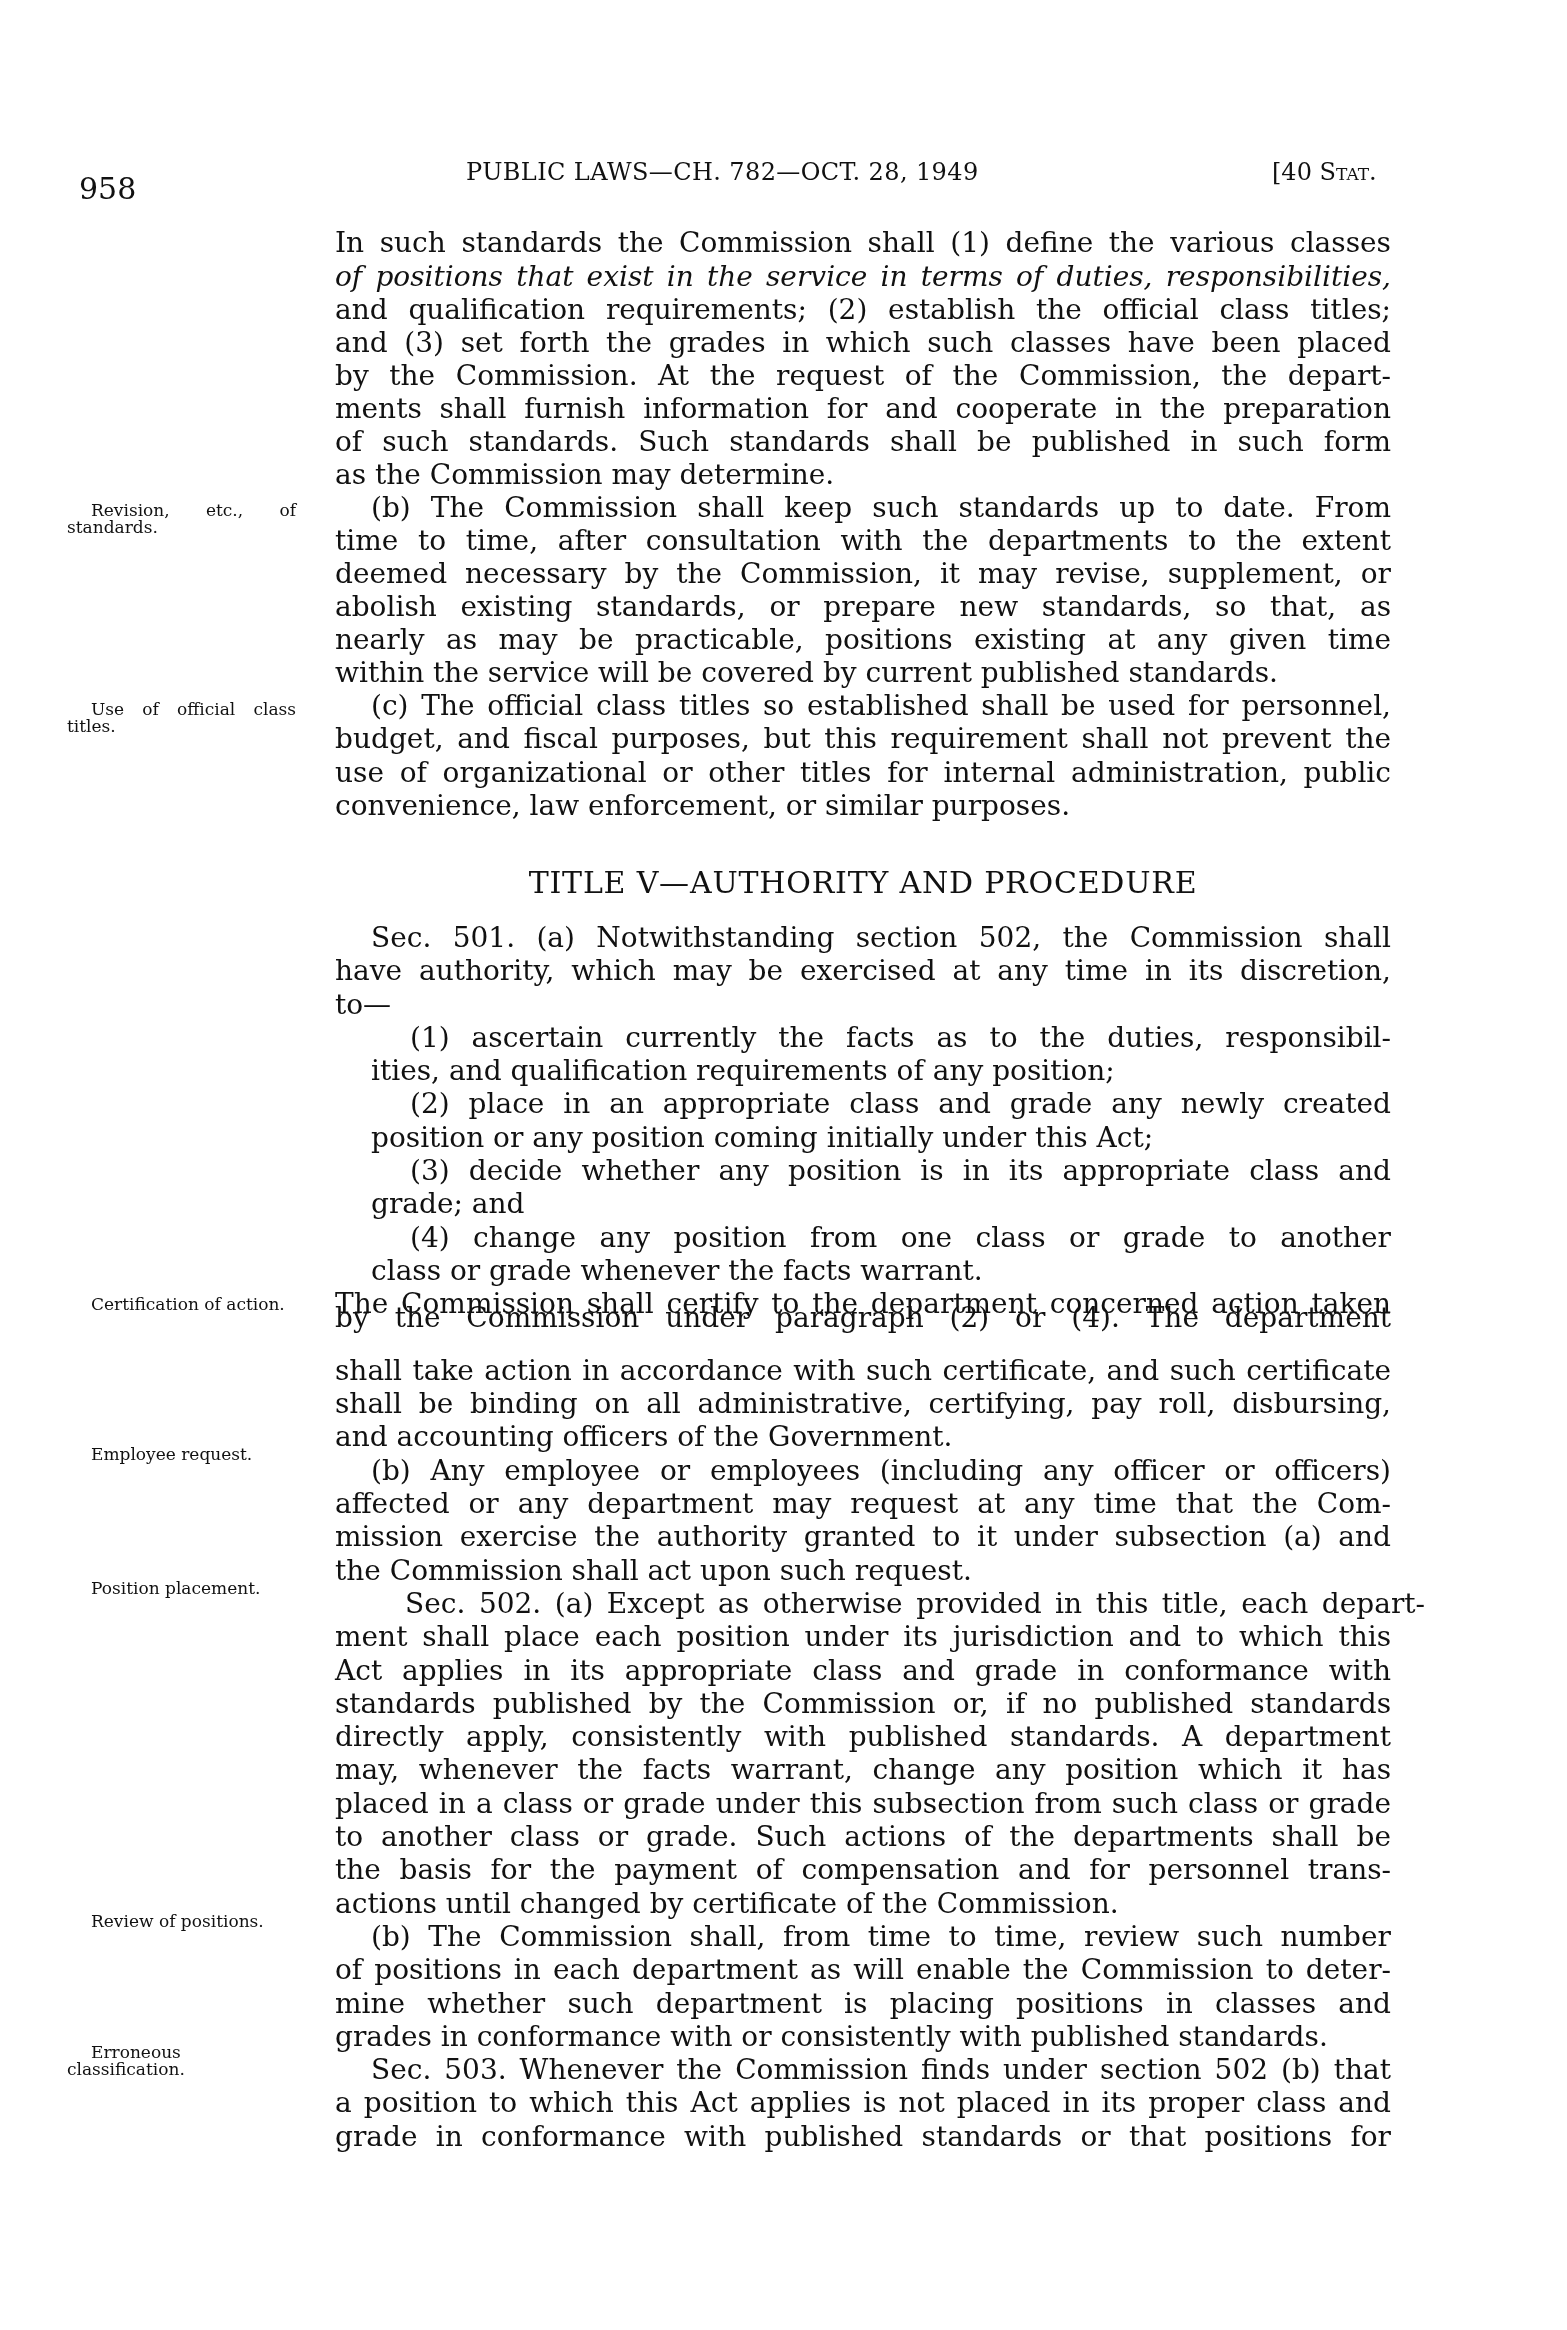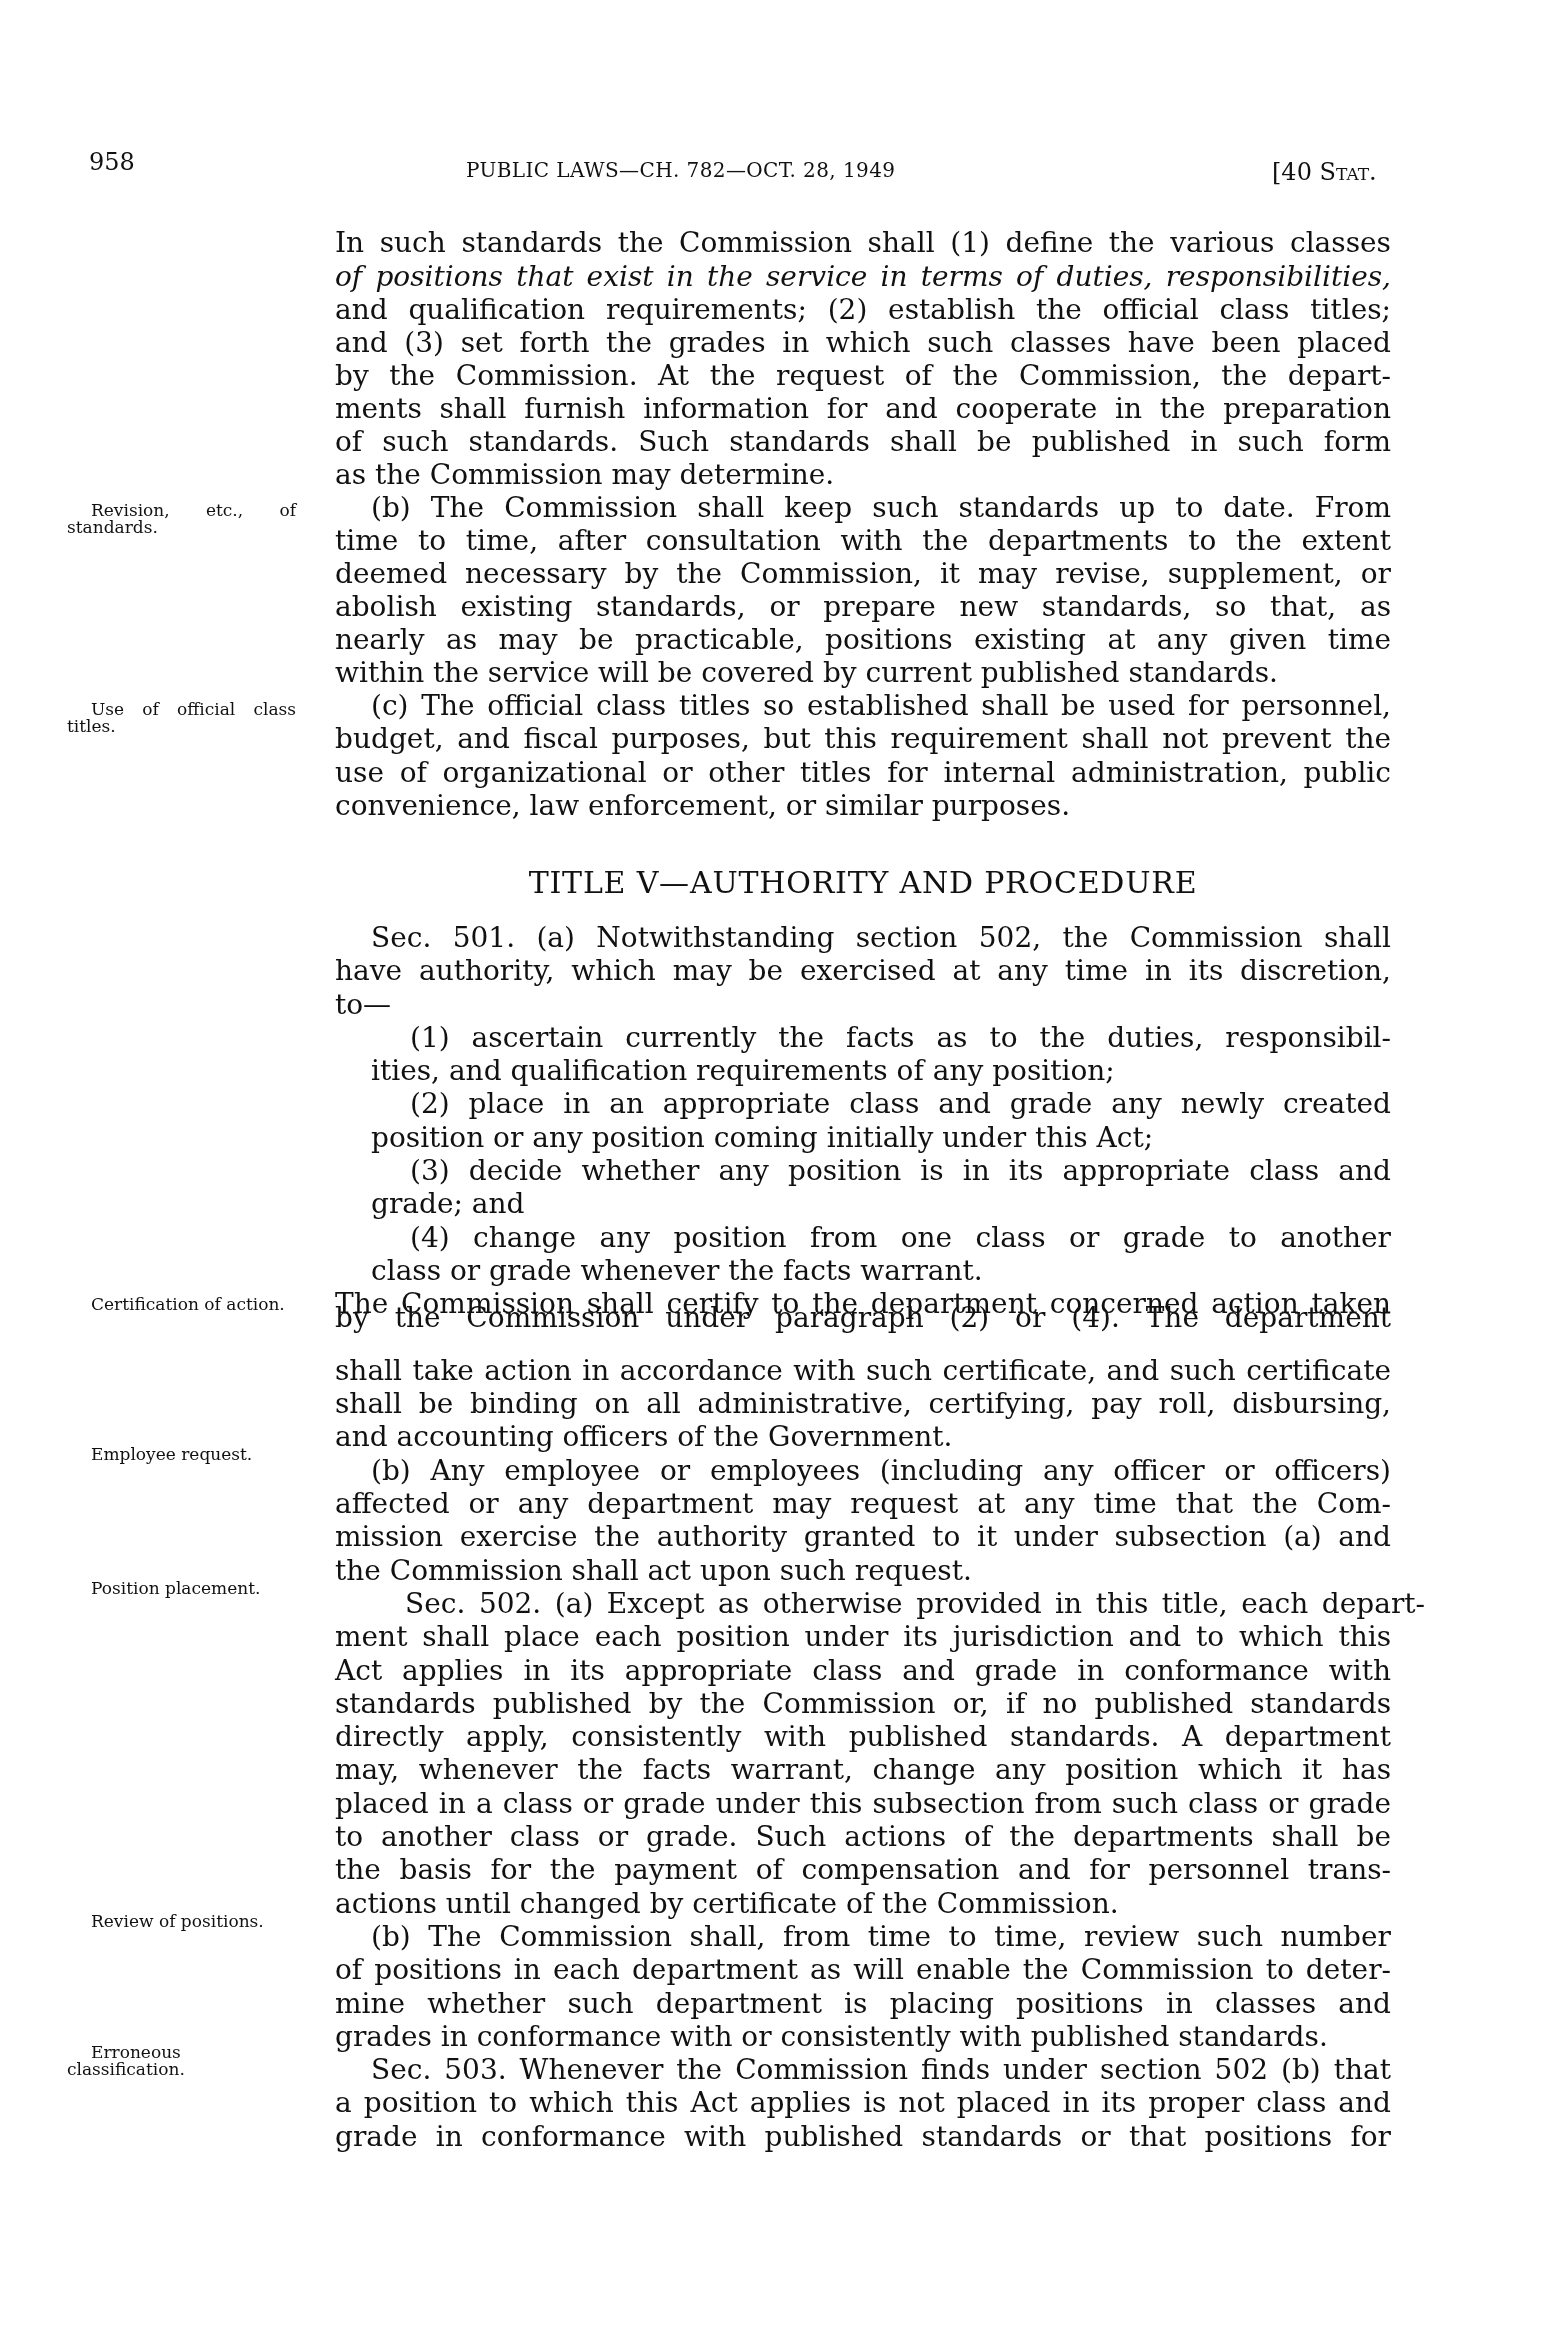--- a/index.html
+++ b/index.html
@@ -1,19 +1,19 @@
 <!DOCTYPE html>
 <html style="font-size:12.6px"><head>
 <meta charset="utf-8">
 <style>
   html, body { margin: 0; padding: 0; background: #ffffff; }
   body { width: 1567px; height: 2330px; position: relative; overflow: hidden; color: #111; font-family: "DejaVu Serif", "Liberation Serif", serif; }
   .abs { position: absolute; white-space: nowrap; }
-  .page-number { left: 79px; top: 148px; font-size: 24px; margin-left: 10px; }
-  .running-head { left: 466px; top: 158px; font-size: 20px; letter-spacing: 0.4px; }
+  .page-number { left: 79px; top: 171px; font-size: 30px; }
+  .running-head { left: 466px; top: 158px; font-size: 24px; letter-spacing: 0.4px; }
   .volume-ref { left: 1272px; top: 158px; font-size: 24px; }
   .sc { font-variant: small-caps; }
   .line { position: absolute; left: 335px; width: 1056px; font-size: 28px; line-height: 33px; height: 33px; white-space: nowrap; text-align: justify; text-align-last: justify; }
   .line.last { text-align-last: left; }
   .line.ind1 { left: 371px; width: 1020px; }
   .line.ind2 { left: 410px; width: 981px; }
   .line.ind2c { left: 371px; width: 1020px; }
   .title-heading { position: absolute; left: 335px; width: 1056px; top: 865px; font-size: 30px; text-align: center; letter-spacing: 0.8px; }
   .margin-note { position: absolute; left: 67px; width: 229px; font-size: 17px; line-height: 17.4px; text-indent: 24px; white-space: normal; text-align: justify; }
 </style>

